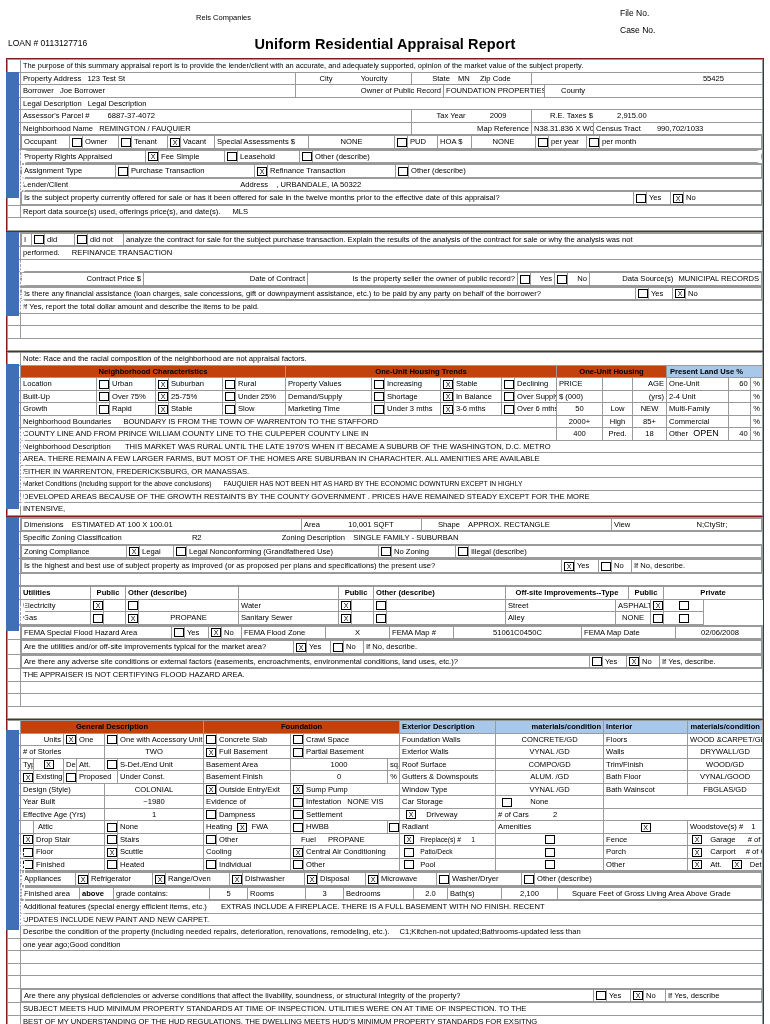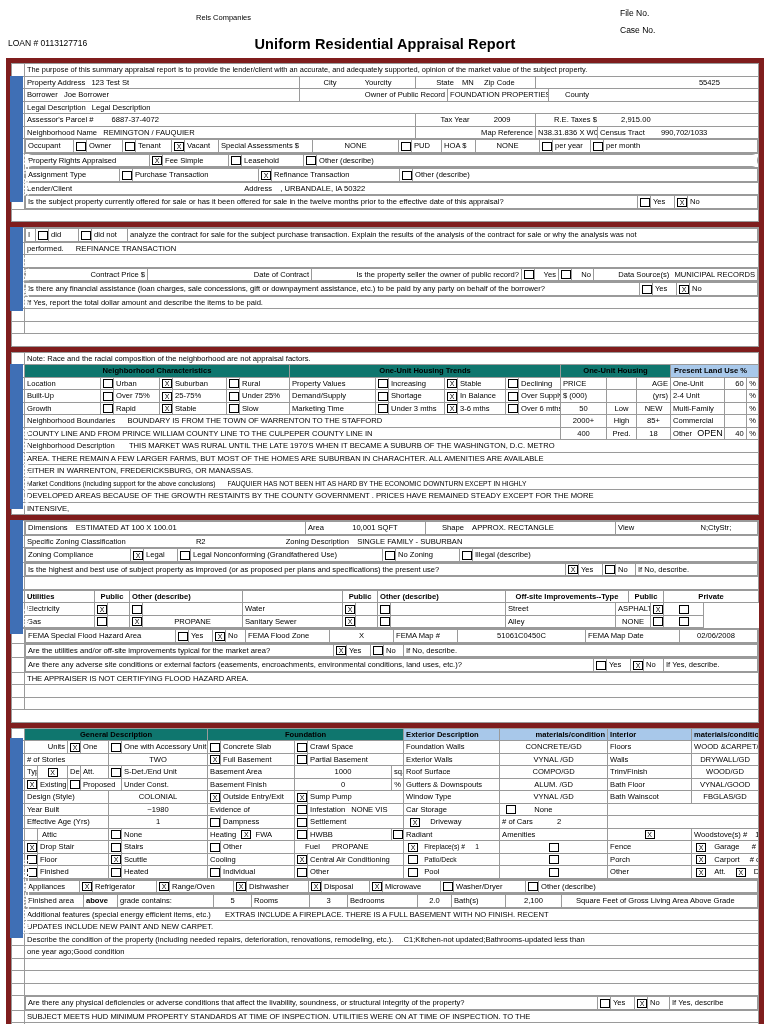--- a/index.html
+++ b/index.html
@@ -18,21 +18,21 @@
   
   .hdr { position:relative; height:58px; }
   .company { position:absolute; left:196px; top:13px; font-size:7.5px; }
   .loanno  { position:absolute; left:8px;  top:38px; font-size:8.5px; }
   .fileno  { position:absolute; left:620px; top:8px;  font-size:8.5px; }
   .caseno  { position:absolute; left:620px; top:25px; font-size:8.5px; }
   .maintitle { position:absolute; left:0; right:0; top:36px; text-align:center;
                font-size:14.5px; font-weight:bold; letter-spacing:0.1px; }
 
   
-  .formwrap { margin:0 6px 0 6px; border:5px solid #7f1d1d; }
+  .formwrap { margin:0 6px 0 6px; border:1px solid #7f1d1d; }
   table.f { border-collapse:collapse; width:100%; table-layout:fixed; }
   table.f td { border:1px solid #9a9a9a; padding:0 2px; height:12.5px;
                font-size:7.6px; line-height:11px; vertical-align:middle;
                white-space:nowrap; overflow:hidden; }
   td.nb  { border:none; }
   td.nbt { border-top:none; }
   td.nbb { border-bottom:none; }
   td.nbl { border-left:none; }
   td.nbr { border-right:none; }
   .c  { text-align:center; }
@@ -57,21 +57,21 @@
   .strip { position:absolute; left:18px; width:13px; background:#3f6fb5; }
 
   
   .cb { display:inline-block; width:10px; height:9px; border:1px solid #000;
         background:#fff; vertical-align:middle; }
   .cbx { display:inline-block; width:10px; height:9px; border:1px solid #000;
          background:#fff; vertical-align:middle; text-align:center;
          line-height:8px; font-size:7px; }
   td.box { width:13px; text-align:center; padding:0; }
 
-  .hdrband { background:#0f766e; text-align:center; font-weight:bold; font-size:8px; }
+  .hdrband { background:#c2410c; text-align:center; font-weight:bold; font-size:8px; }
   .hdrband2 { background:#a8c8ea; font-weight:bold; font-size:8px; }
 
   .gap td { height:7px; border-left:none; border-right:none; }
   .blank td { height:11px; }
 
   .clipped { overflow:visible; }
 </style>
 </head>
 <body>
 
@@ -266,20 +266,27 @@
               <td class="nb" style="width:612px;">Is the subject property currently offered for sale or has it been offered for sale in the twelve months prior to the effective date of this appraisal?</td>
               <td class="box"><span class="cb"></span></td>
               <td class="nb" style="width:24px;">Yes</td>
               <td class="box"><span class="cbx">X</span></td>
               <td class="nb">No</td>
             </tr>
           </tbody>
               </table>
         </td>
       </tr>
+      <tr>
+        <td class="nb"></td>
+        <td colspan="12">
+          <span>Report data source(s) used, offerings price(s), and date(s).</span>
+          <span style="padding-left:10px;">MLS</span>
+        </td>
+      </tr>
       <tr class="gap">
             <td colspan="13" class="nb"></td>
           </tr>
     </tbody>
       </table>
   </div>
 
   <div class="formwrap" style="border-top:none; position:relative;">
     <div class="sectab" style="left:-1px; top:0px; height:84px; width:13px;">
       <span style="position:absolute; left:11px; top:80px;">CONTRACT</span>
@@ -746,21 +753,21 @@
           </tbody>
               </table>
         </td>
       </tr>
       <tr>
         <td class="nb"></td>
         <td style="padding:0;">
           <table class="f" style="border:none;">
             <tbody>
                   <tr>
-              <td class="nb" style="width:308px;">Are the utilities and/or off-site improvements typical for the market area?</td>
+              <td class="nb" style="width:272px;">Are the utilities and/or off-site improvements typical for the market area?</td>
               <td class="box"><span class="cbx">X</span></td>
               <td class="nb" style="width:24px;">Yes</td>
               <td class="box"><span class="cb"></span></td>
               <td class="nb" style="width:20px;">No</td>
               <td class="nb">If No, describe.</td>
             </tr>
           </tbody>
               </table>
         </td>
       </tr>

